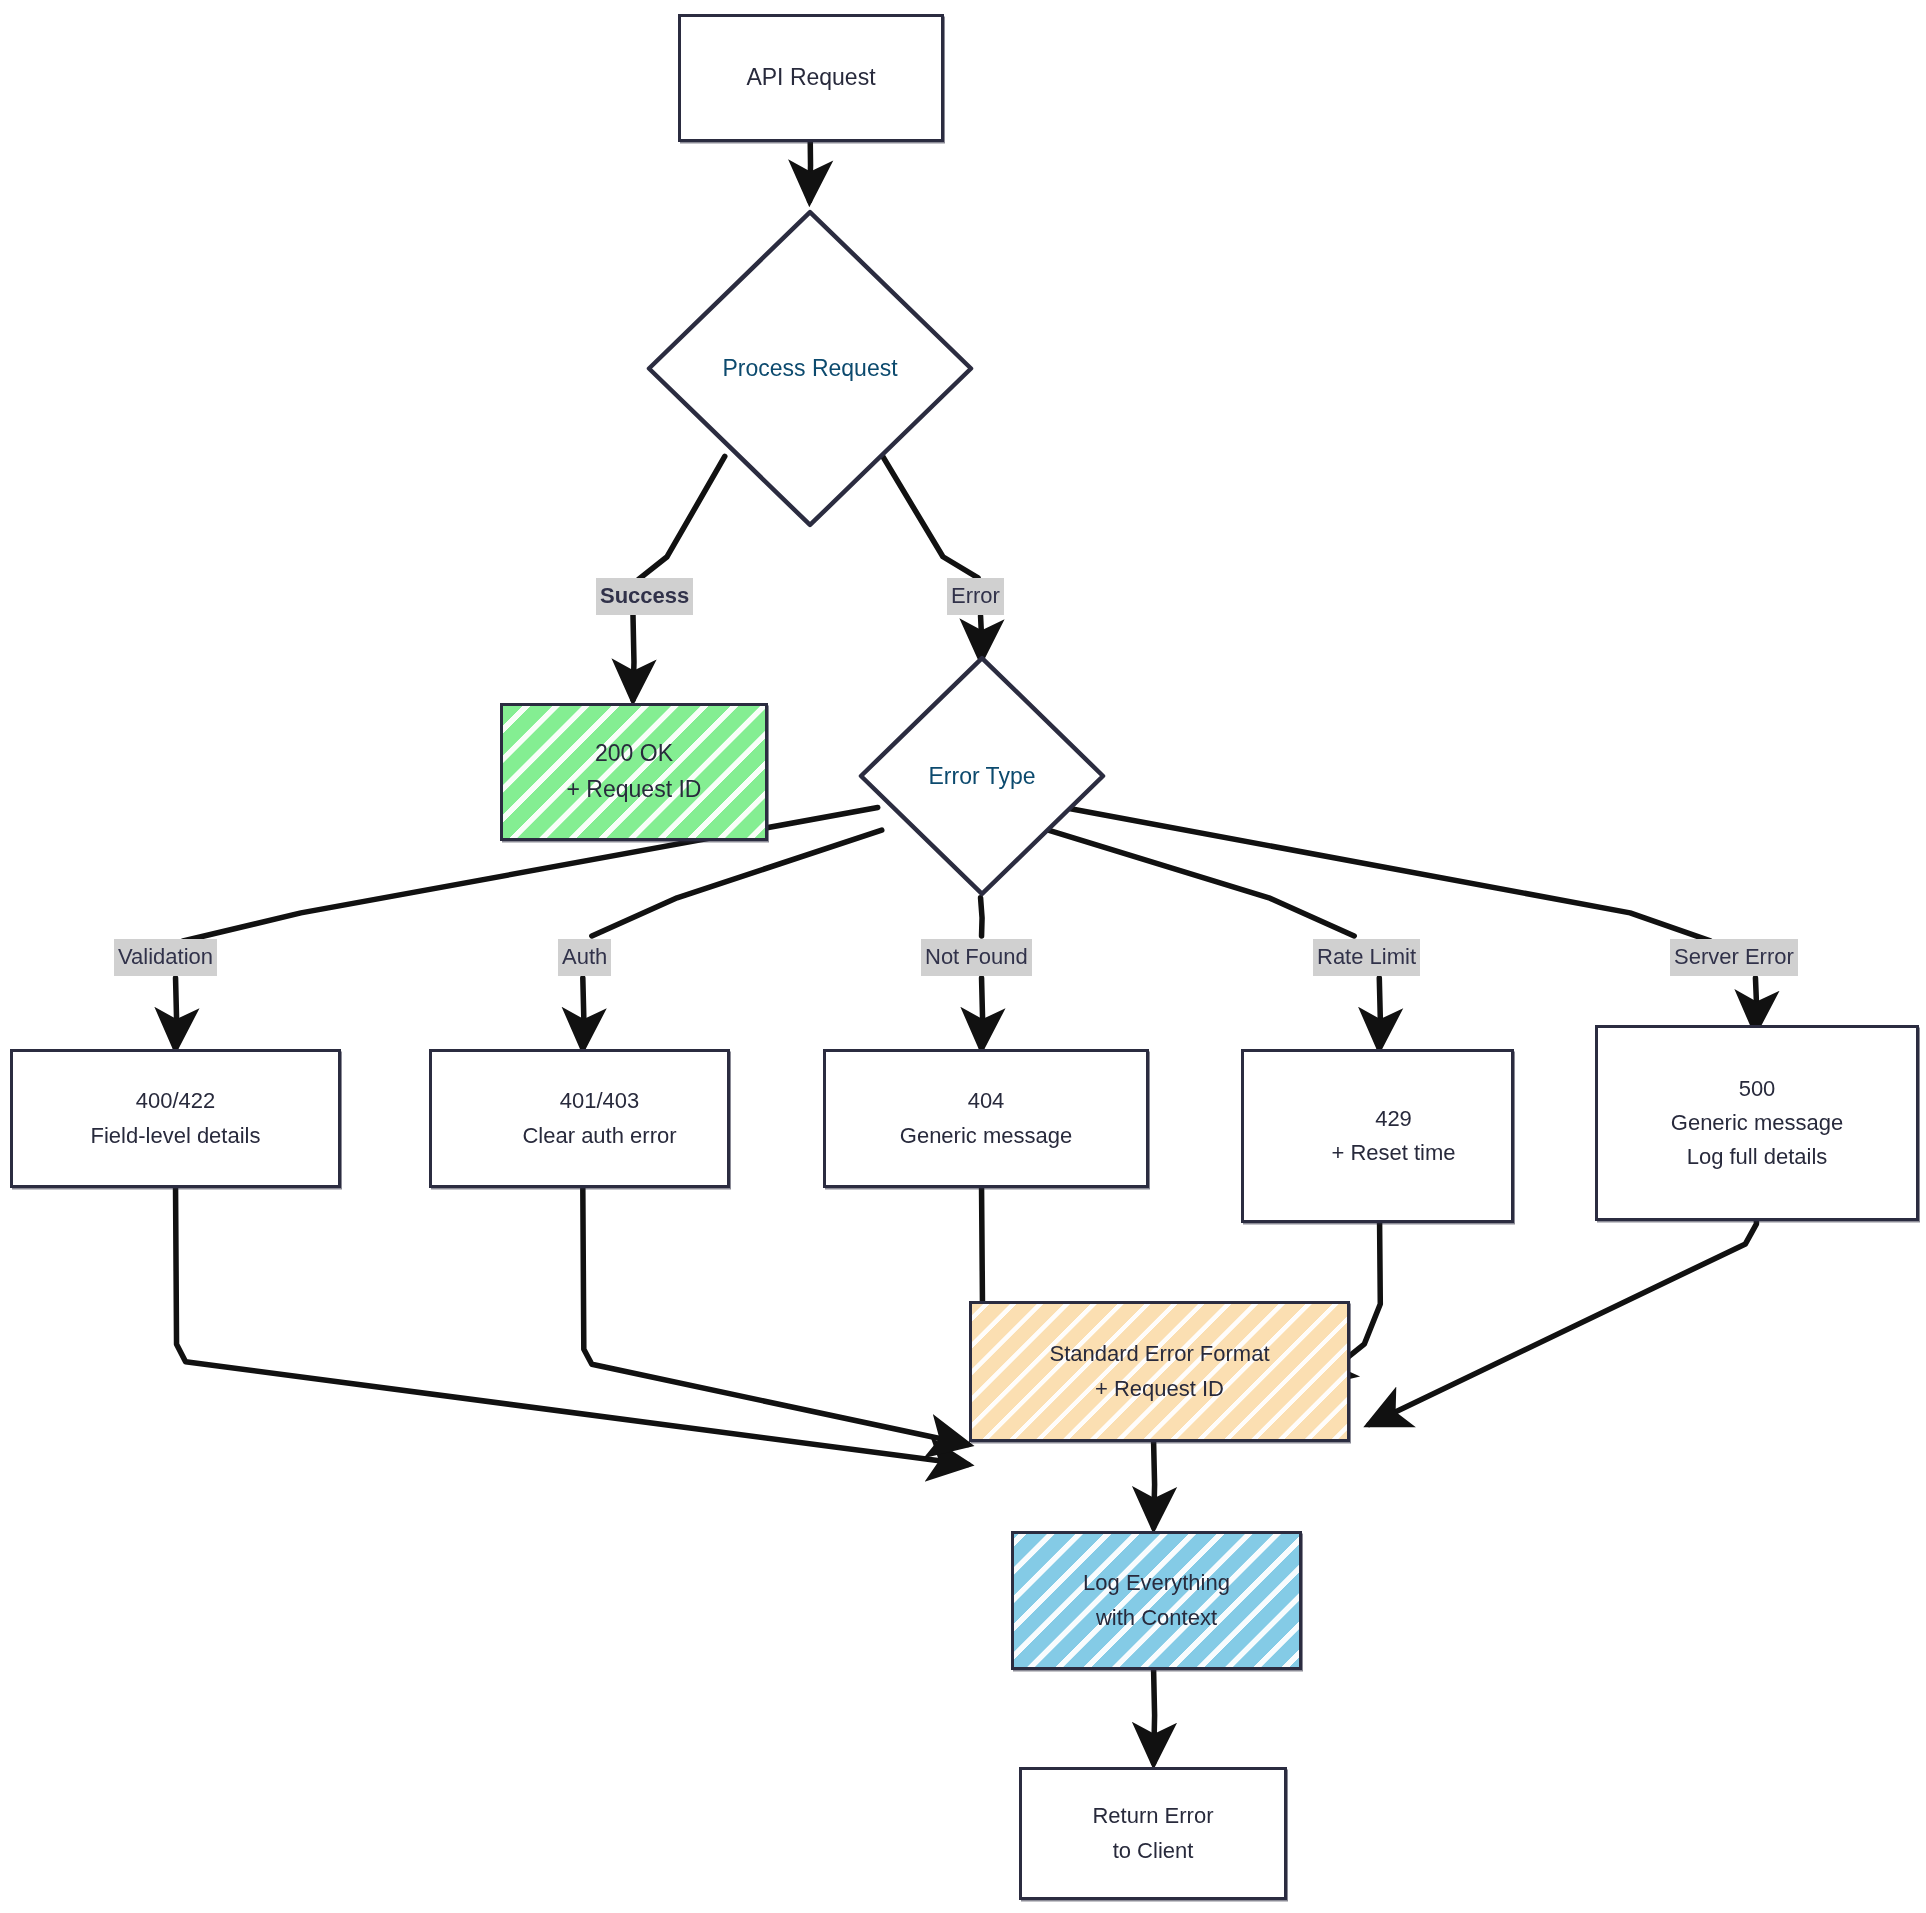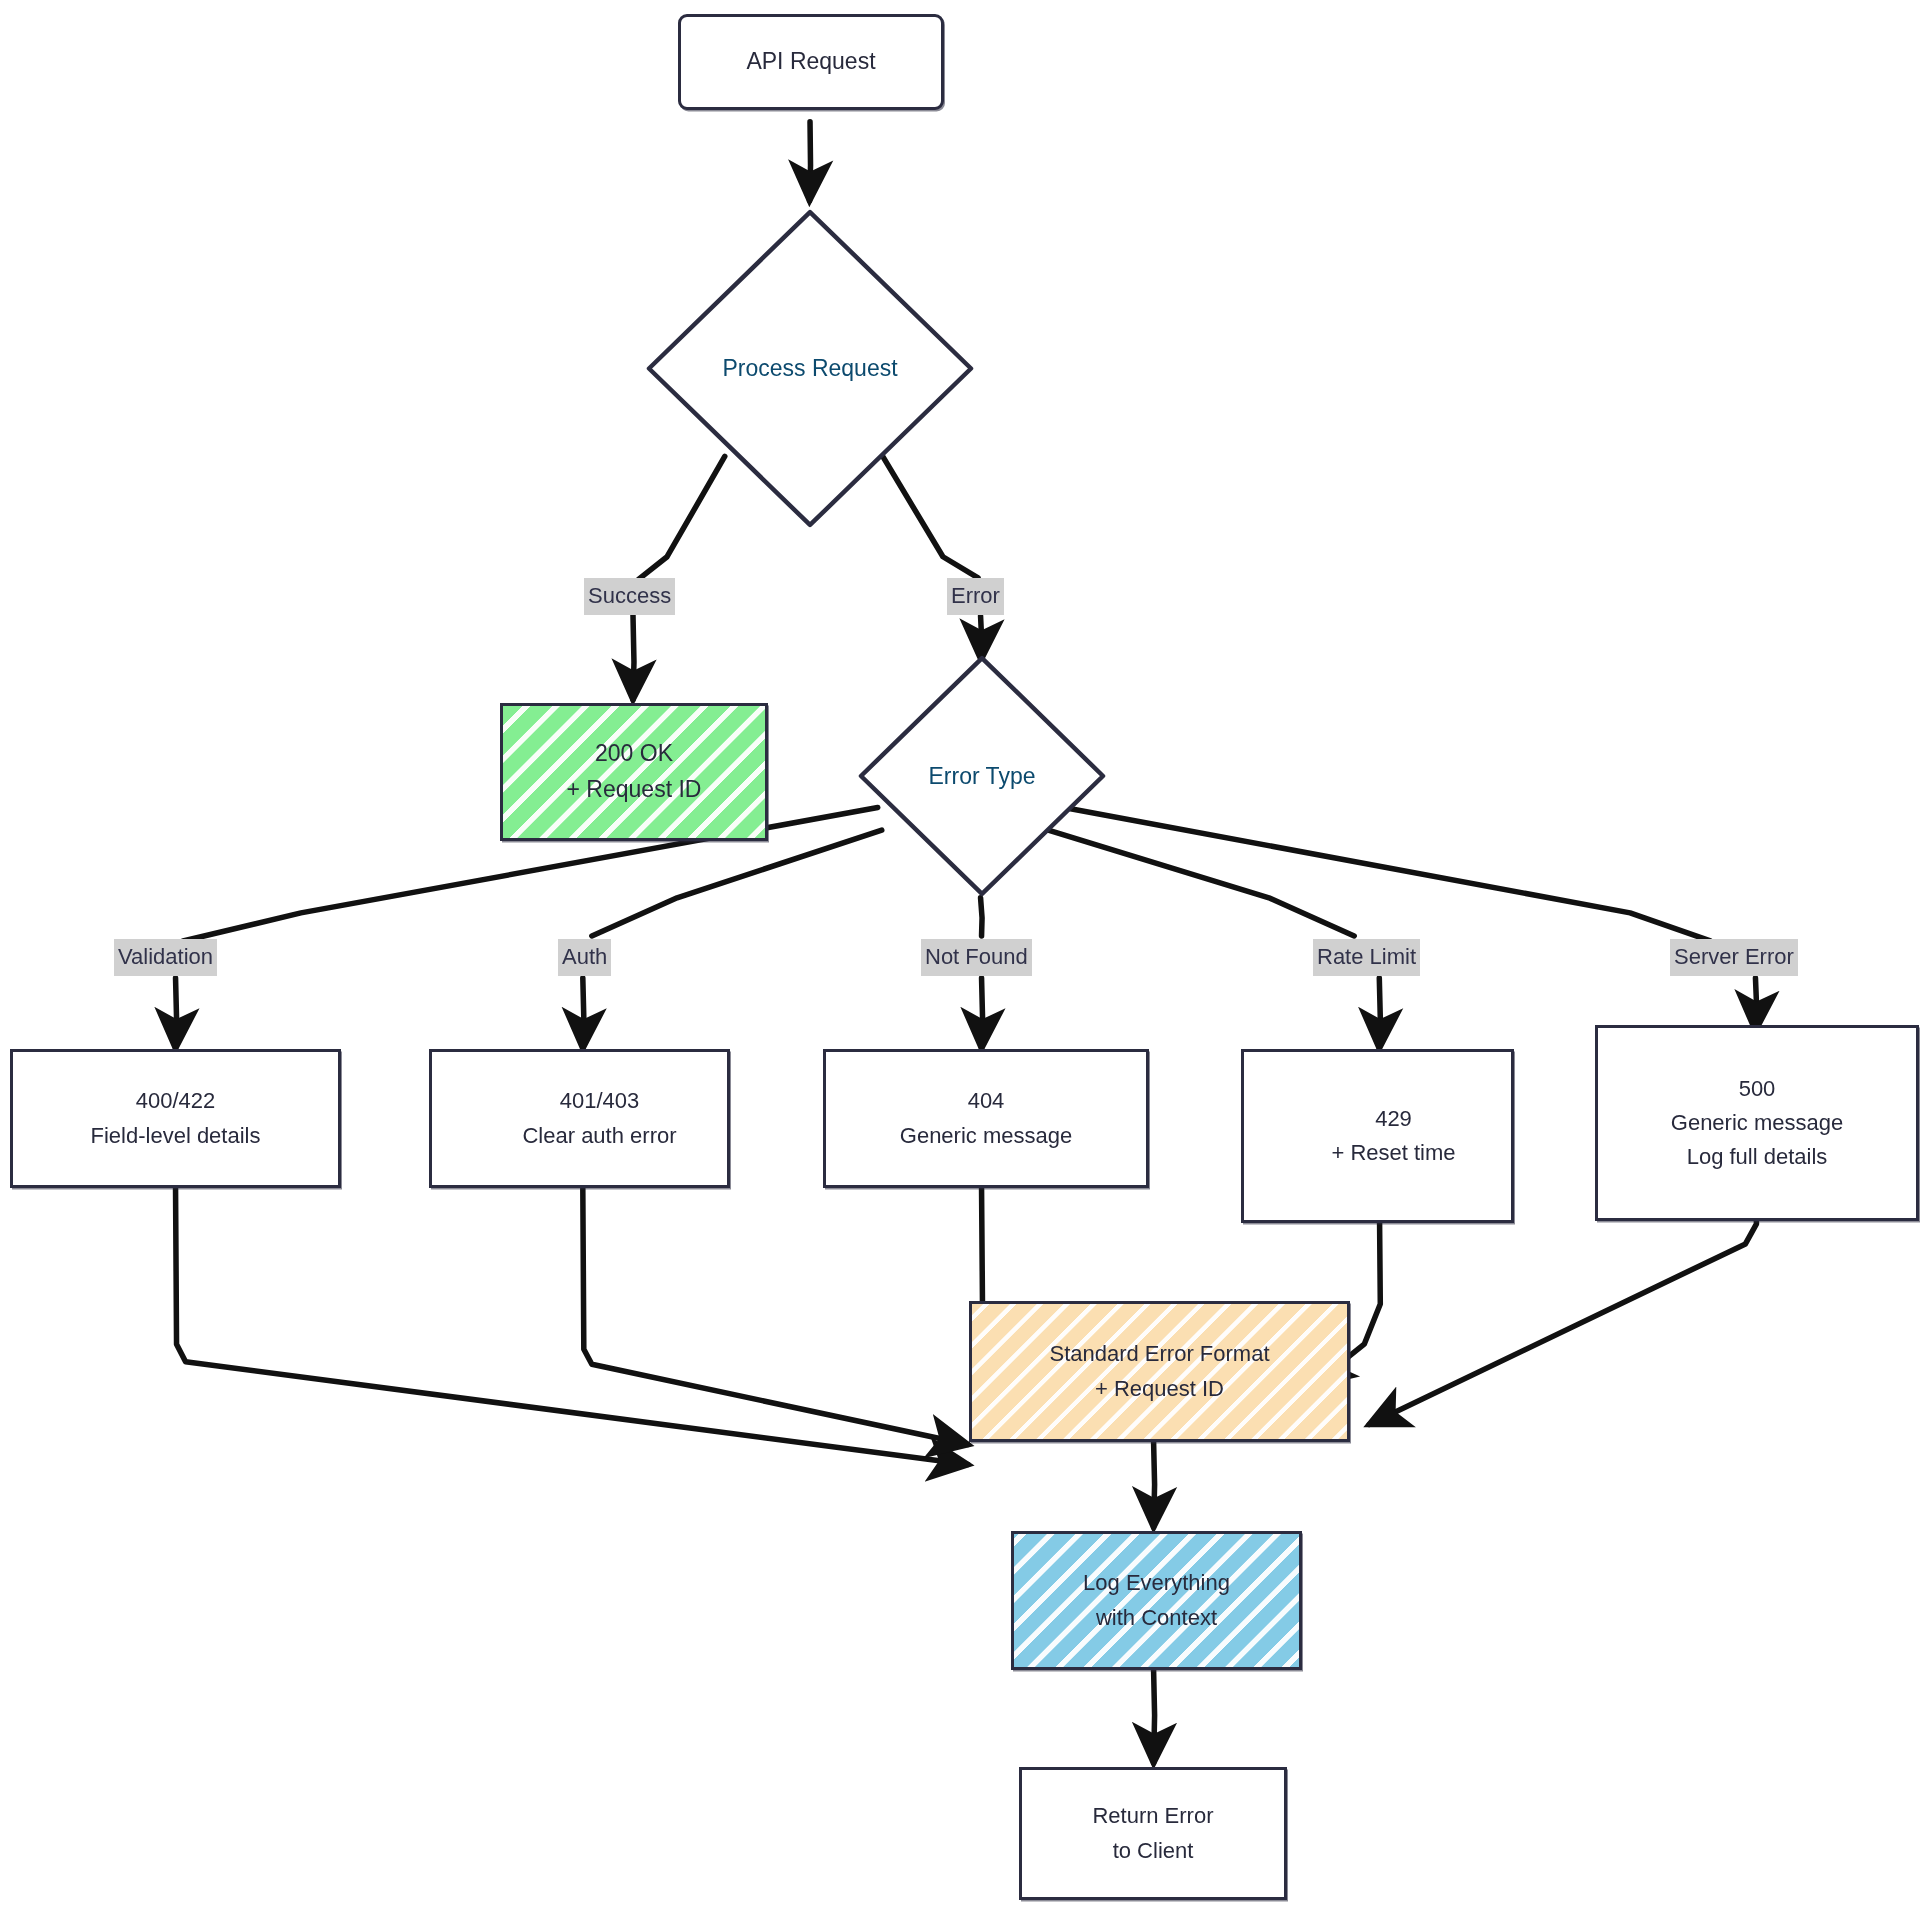--- a/index.html
+++ b/index.html
@@ -159,32 +159,32 @@
       <path d="M1957,2370 L1959,2620 L1975,2680 L2055,2760"></path>
       <path d="M2750,2370 L2752,2600 L2720,2680 L2620,2760"></path>
       <path d="M3500,2370 L3502,2440 L3480,2480 L2730,2840"></path>
 
       <path d="M2300,2875 L2302,2960 L2300,3045"></path>
 
       <path d="M2300,3330 L2302,3420 L2300,3515"></path>
     </g>
   </svg>
 
-  <div class="node rect" style="left:678px; top:14px; width:266px; height:96px;border-radius:9px;">
+  <div class="node rect" style="left:678px; top:14px; width:266px; height:128px;">
     <div class="line fs-lg">API Request</div>
   </div>
 
   <div class="diamond-wrap" style="left:647px; top:210px; width:326px; height:317px;">
     <svg width="326" height="317" viewBox="0 0 650 632" xmlns="http://www.w3.org/2000/svg">
       <polygon points="325,4 646,316 325,628 4,316" fill="#ffffff" stroke="#2b2c40" stroke-width="9" stroke-linejoin="round"></polygon>
     </svg>
     <div class="diamond-label">Process Request</div>
   </div>
 
-  <div class="edge-label" style="left:584px; top:578px;">Success</div>
+  <div class="edge-label" style="left:596px; top:578px;font-weight:bold;">Success</div>
 
   <div class="edge-label" style="left:947px; top:578px;">Error</div>
 
   <div class="node rect fill-green" style="left:500px; top:703px; width:268px; height:138px;">
     <div class="line fs-lg">200 OK</div>
     <div class="line fs-lg">+ Request ID</div>
   </div>
 
   <div class="diamond-wrap" style="left:859px; top:656px; width:246px; height:240px;">
     <svg width="246" height="240" viewBox="0 0 490 478" xmlns="http://www.w3.org/2000/svg">

